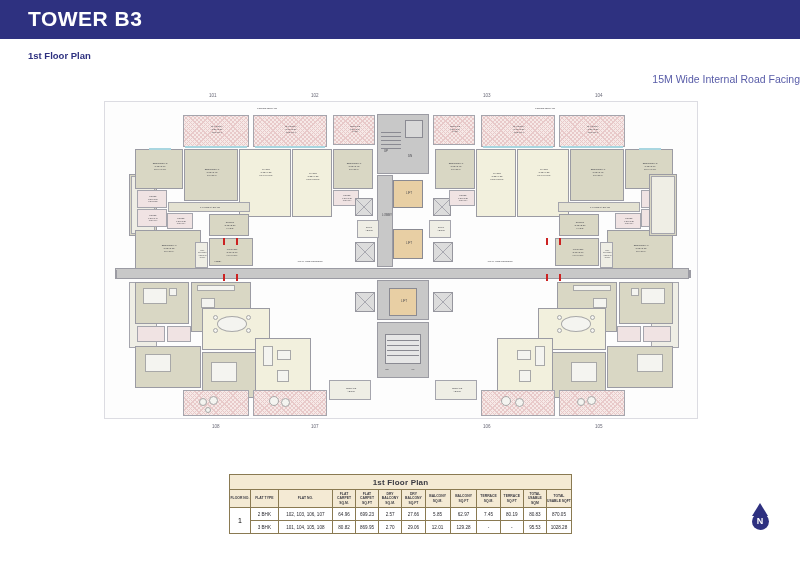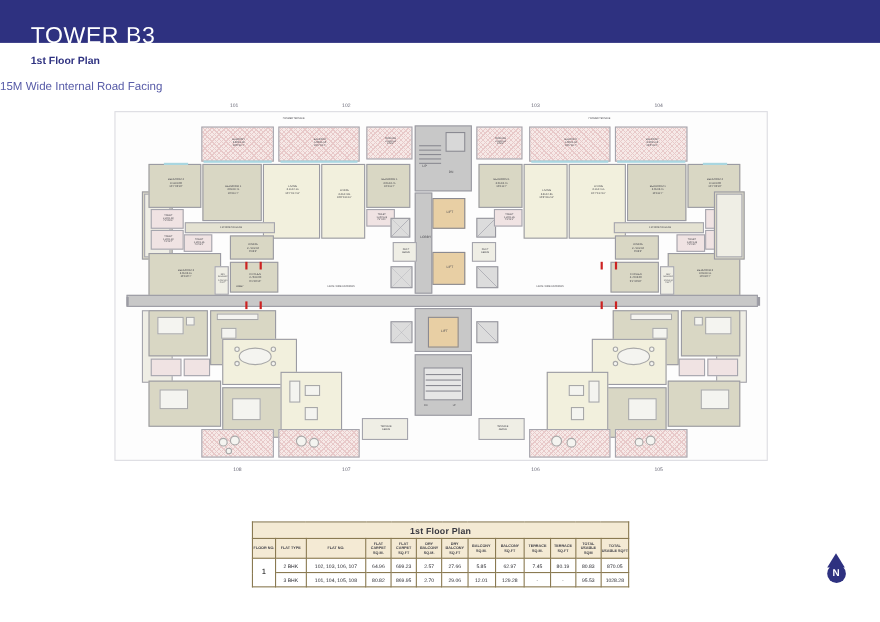--- a/index.html
+++ b/index.html
@@ -11,31 +11,31 @@
     overflow: hidden;
   }
   #page { position: relative; width: 800px; height: 565px; background:#fff; }
 
   
   .header-bar {
     position:absolute; left:0; top:0; width:800px; height:39px;
     background:#2e3180;
   }
   .header-title {
-    position:absolute; left:28px; top:21px;
-    font-size:21px; letter-spacing:.5px; color:#ffffff; font-weight:400;
+    position:absolute; left:28px; top:7px;
+    font-size:21px; letter-spacing:.5px; color:#ffffff; font-weight:700;
   }
   .subtitle {
     position:absolute; left:28px; top:50px;
     font-size:9.5px; font-weight:bold; color:#2e3180;
   }
 
   
   .plan-caption-top {
-    position:absolute; left:0; top:73px; width:800px; text-align:left;
+    position:absolute; left:0; top:73px; width:800px; text-align:right;
     font-size:10.5px; color:#585ca8; font-weight:500;
   }
   .plan-caption-bottom {
     position:absolute; left:0; top:434px; width:800px; text-align:center;
     font-size:10.5px; color:#585ca8; font-weight:500;
   }
 
   
   .unit-num { position:absolute; font-size:4.6px; color:#6a6a78; }
 

